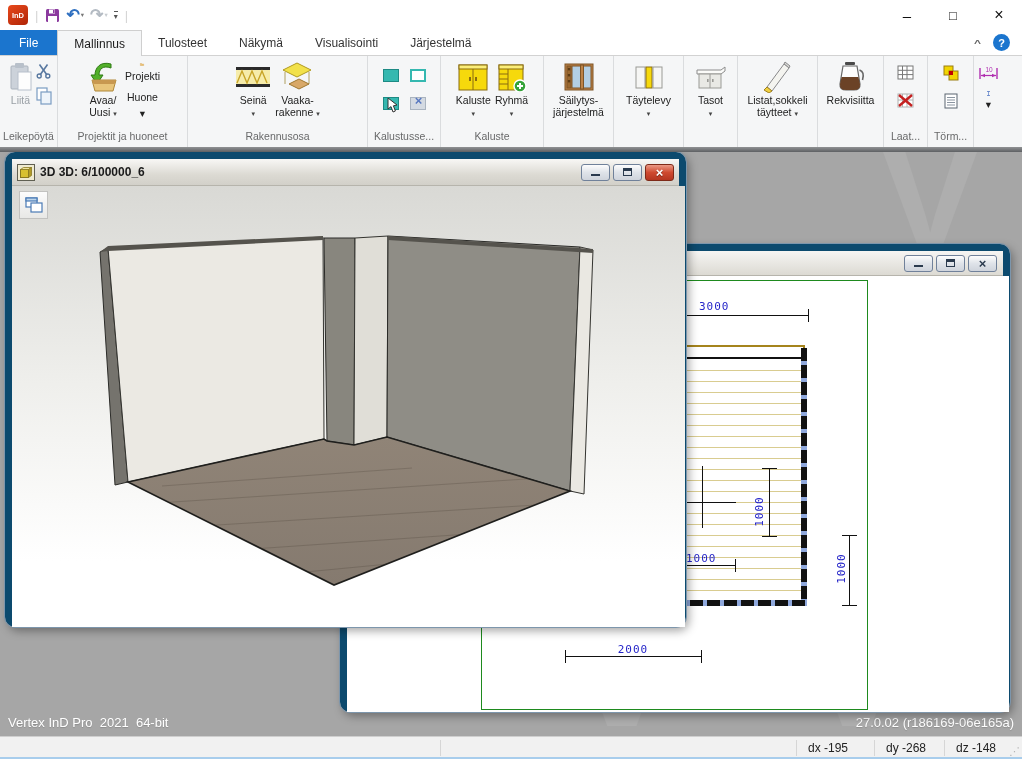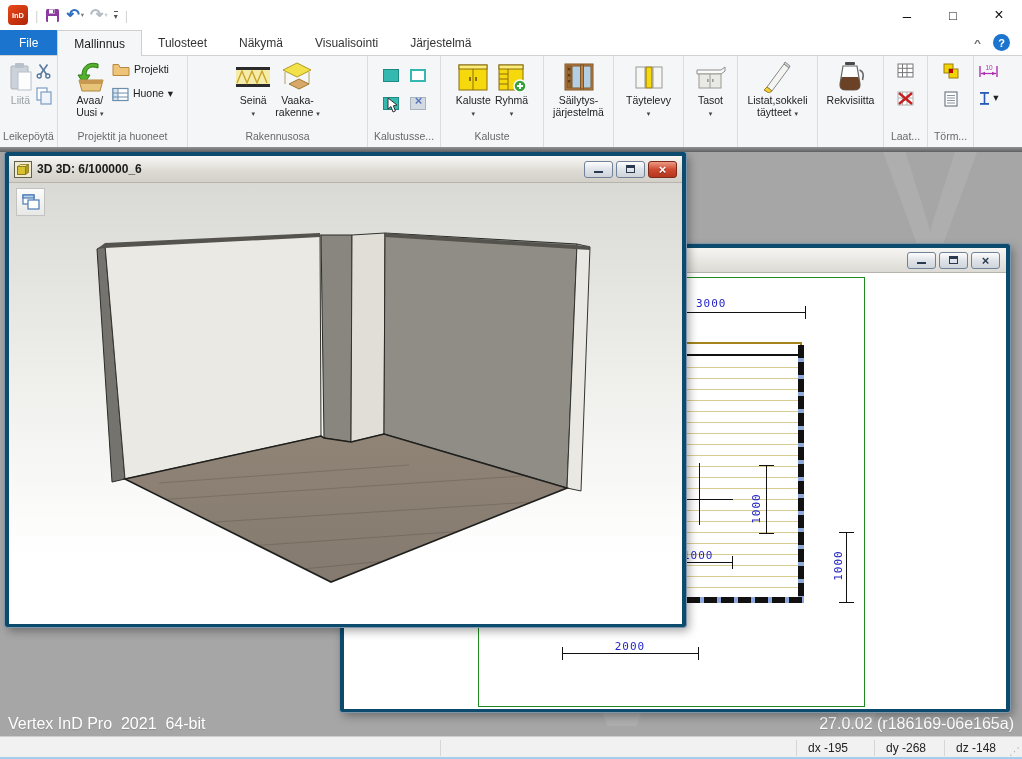--- a/index.html
+++ b/index.html
@@ -41,37 +41,37 @@
            background:linear-gradient(#909294,#5e6063);}
   .rgroup{border-right:1px solid #dadcde;display:flex;flex-direction:column;box-sizing:border-box;flex:none;}
   .ritems{flex:1;display:flex;justify-content:center;padding-top:2px;}
   .rlabel{height:17px;font-size:10.5px;color:#68696a;text-align:center;white-space:nowrap;overflow:hidden;}
   .rbig{display:flex;flex-direction:column;align-items:center;padding:1px 2px;}
   .rbig .ric{height:36px;display:flex;align-items:center;justify-content:center;}
   .rtx{font-size:10.5px;line-height:11.5px;text-align:center;color:#222;white-space:nowrap;}
   .rtx .arr{font-size:7px;color:#444;}
   .rtx.gray{color:#9aa0a6;}
   .rsmcol{display:flex;flex-direction:column;gap:5px;padding-top:5px;}
-  .rsm{display:flex;gap:4px;font-size:10.5px;color:#222;height:19px;white-space:nowrap;}
+  .rsm{display:flex;align-items:center;gap:4px;font-size:10.5px;color:#222;height:19px;white-space:nowrap;flex-direction:column;}
   .sq-grid{display:grid;grid-template-columns:26px 26px;grid-auto-rows:27px;gap:1px;padding-top:4px;}
   .sqb{display:flex;align-items:center;justify-content:center;position:relative;}
   .sq{width:16px;height:13px;box-sizing:border-box;}
   .sq.fill{background:#35b8b0;border:1px solid #1d8a84;}
   .sq.out{background:#fff;border:2px solid #35b8b0;}
   .sq.dis{background:#d4dae2;border:1px solid #aab4c0;position:relative;}
   .sq.dis span{position:absolute;left:0;top:-5px;width:16px;text-align:center;color:#5878c0;font-size:13px;font-weight:bold;}
   .cursor-ov{position:absolute;left:9px;top:8px;}
 
   
   .mdi{position:absolute;left:0;top:152px;width:1022px;height:584px;background:#a6a6a6;overflow:hidden;}
   .wm{position:absolute;font-weight:bold;color:rgba(255,255,255,0.09);font-size:200px;font-family:"Liberation Sans",sans-serif;}
-  .mdi-text{position:absolute;color:#fff;font-size:16px;white-space:pre;text-shadow:0 1px 1px rgba(0,0,0,.15);}
-
-  
-  .win{position:absolute;border:4px solid #0c4a6e;outline:1px solid #7d96ac;border-radius:2px;
+  .mdi-text{position:absolute;color:#fff;font-size:13px;white-space:pre;text-shadow:0 1px 1px rgba(0,0,0,.15);}
+
+  
+  .win{position:absolute;border:7px solid #0c4a6e;outline:1px solid #7d96ac;border-radius:10px;
        box-shadow:3px 4px 10px rgba(0,0,0,.35);background:#fff;box-sizing:border-box;}
   .wtitle{height:26px;background:linear-gradient(#f8f7f5,#dcdad3 60%,#d2d0c9);border-bottom:1px solid #b6b4ac;
           display:flex;align-items:center;padding:0 5px;gap:5px;}
   .wtitle-text{font-size:12px;color:#1a1a1a;font-weight:bold;flex:1;white-space:nowrap;overflow:hidden;}
   .wbtns{display:flex;}
   .cbtn{width:29px;height:17px;border:1px solid #70819a;border-radius:3px;margin-left:3px;
         background:linear-gradient(#fdfdfd,#dfe3e9 50%,#cfd4dc);display:flex;align-items:center;justify-content:center;box-sizing:border-box;}
   .cbtn .g-min{width:9px;height:2px;background:#2a3a4e;margin-top:6px;}
   .cbtn .g-res{width:9px;height:8px;border:1px solid #2a3a4e;box-shadow:inset 0 2px 0 #2a3a4e;box-sizing:border-box;}
   .cbtn .g-x{color:#2a3a4e;font-size:13px;font-weight:bold;line-height:13px;}

